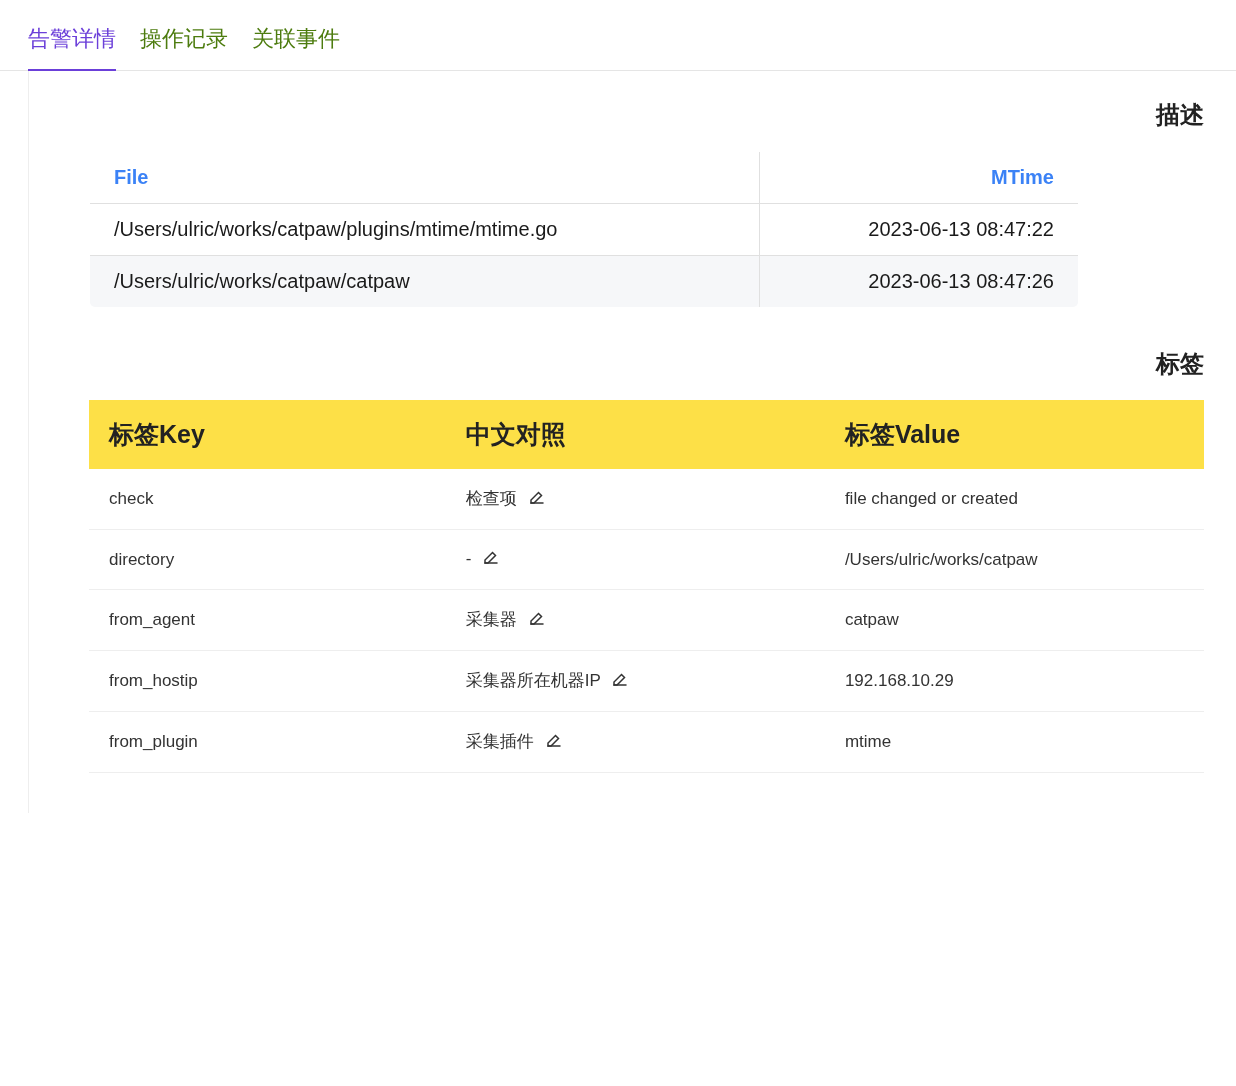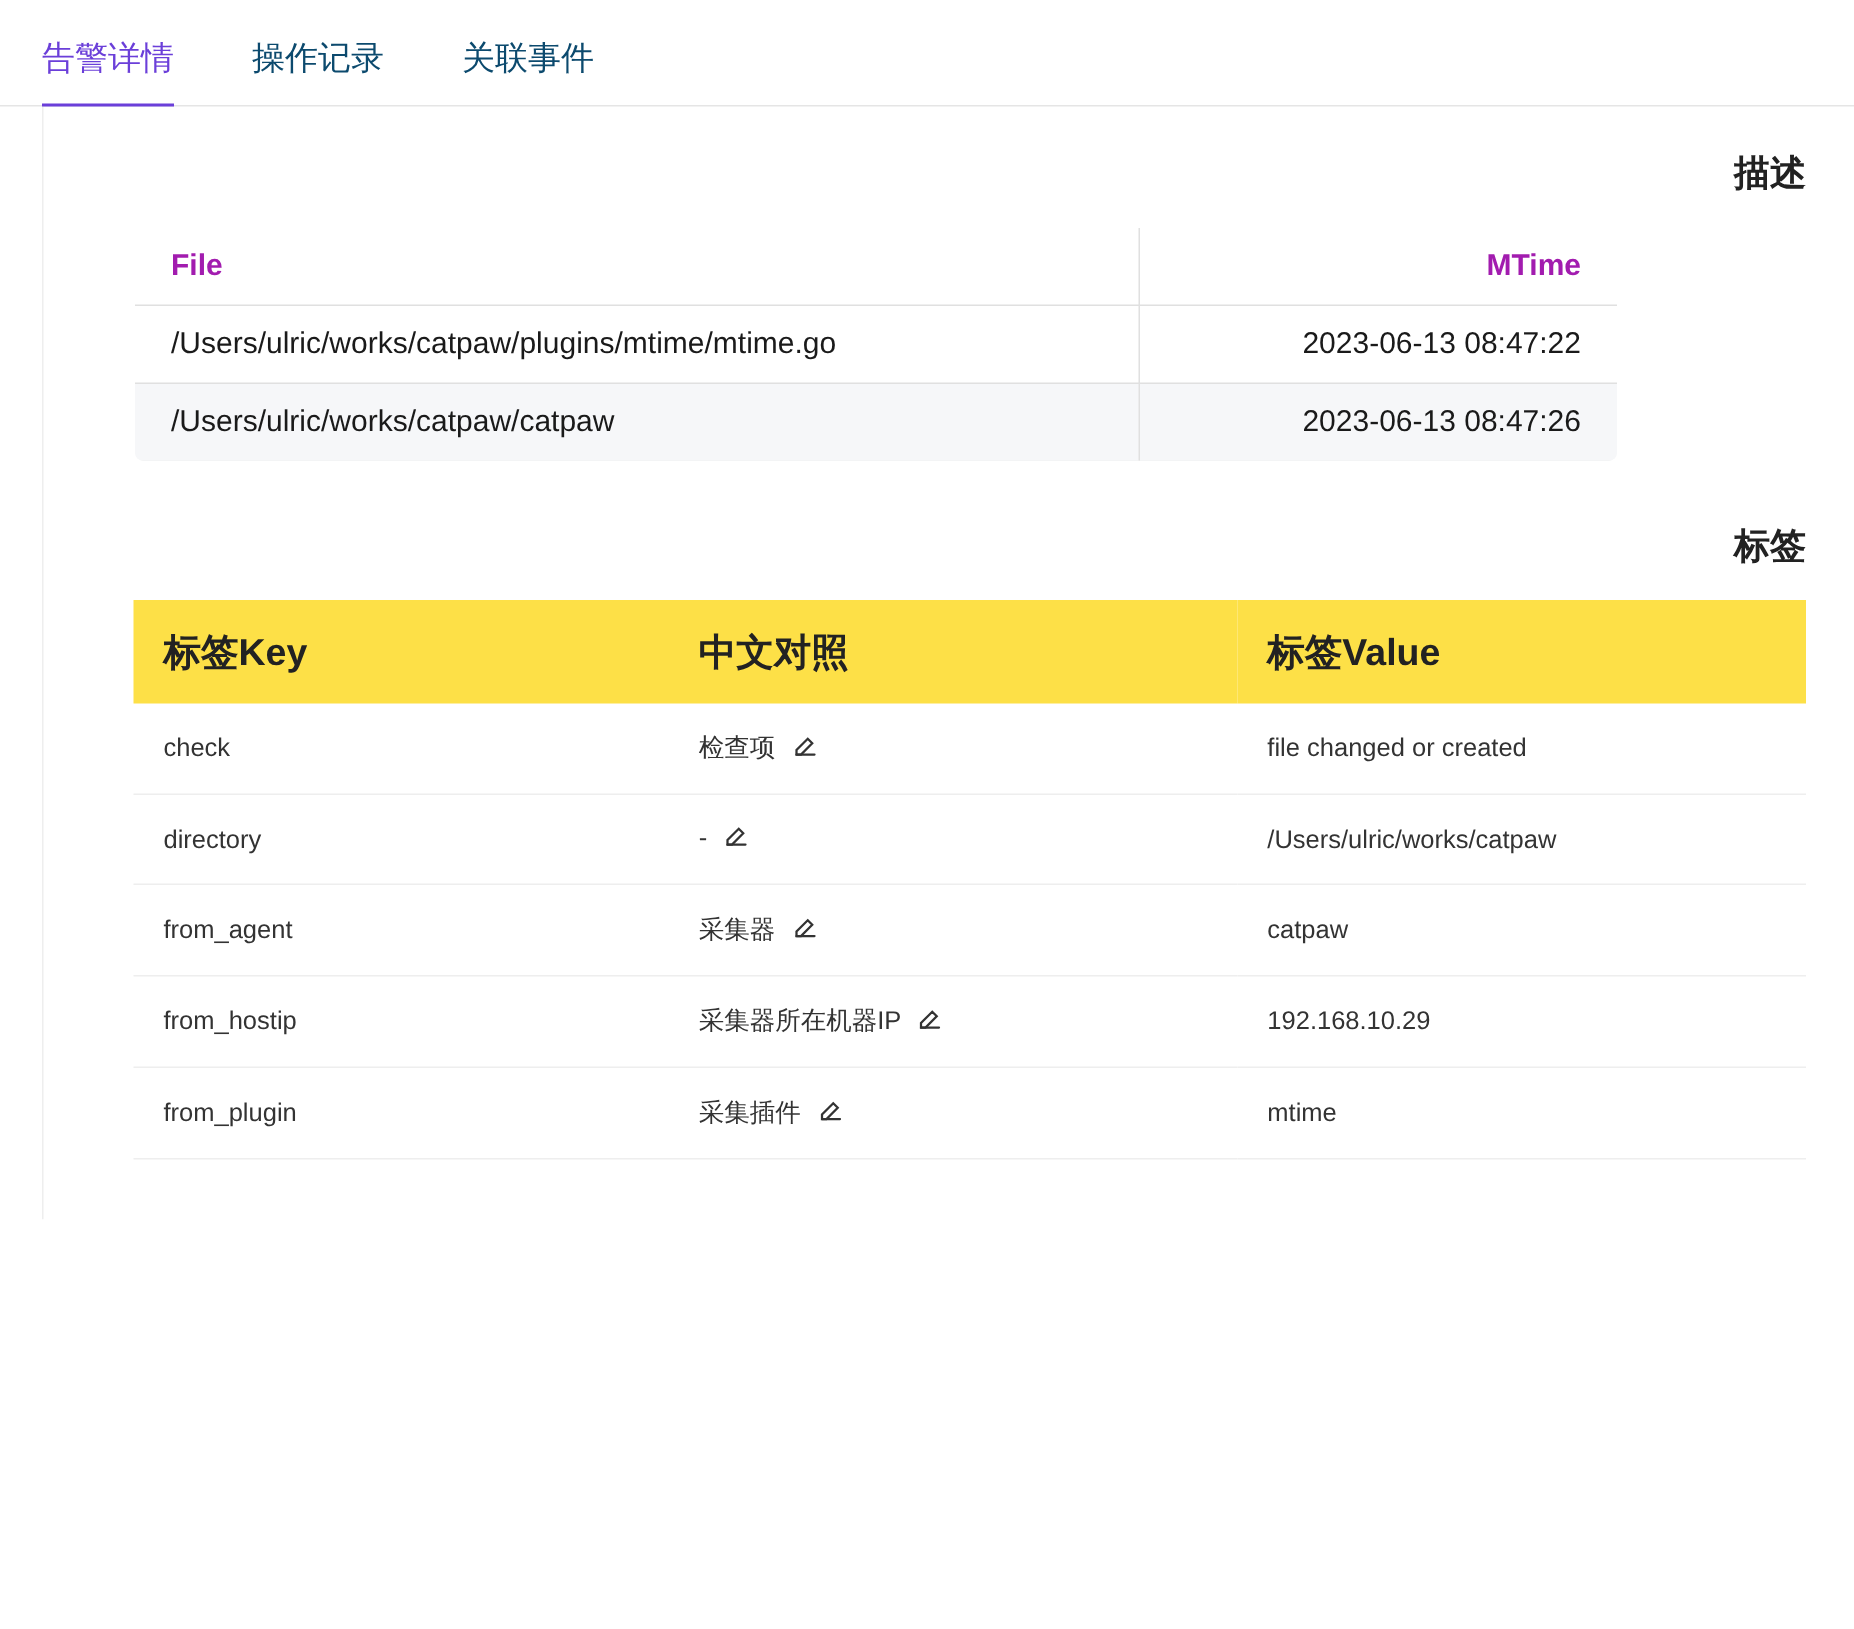--- a/index.html
+++ b/index.html
@@ -5,30 +5,30 @@
     * { box-sizing: border-box; margin: 0; padding: 0; }
     body {
       font-family: -apple-system, BlinkMacSystemFont, "Segoe UI", "Helvetica Neue", Arial, sans-serif;
       background: #fff;
       color: #1a1a1a;
       font-size: 18px;
       width: 1236px;
     }
     .tabs {
       display: flex;
-      gap: 52px;
+      gap: 24px;
       padding: 24px 28px 0 28px;
       border-bottom: 1px solid #e5e5e5;
     }
     .tab {
       padding-bottom: 16px;
       cursor: pointer;
       font-size: 22px;
       font-weight: 500;
-      color: #0c4a6e;
+      color: #4d7c0f;
       position: relative;
     }
     .tab.active {
       color: #6b3fd9;
     }
     .tab.active::after {
       content: "";
       position: absolute;
       left: 0; right: 0; bottom: -1px;
       height: 2px;
@@ -57,21 +57,21 @@
     }
     .desc-table th, .desc-table td {
       border: 1px solid #e0e0e0;
       padding: 14px 24px;
       font-size: 20px;
       text-align: left;
     }
     .desc-table th {
       background: #fff;
       font-weight: 700;
-      color: #a21caf;
+      color: #3b82f6;
     }
     .desc-table th:last-child, .desc-table td:last-child {
       text-align: right;
     }
     .desc-table tbody tr:nth-child(even) td {
       background: #f6f7f9;
     }
     .tags-table {
       width: 100%;
       border-collapse: collapse;

